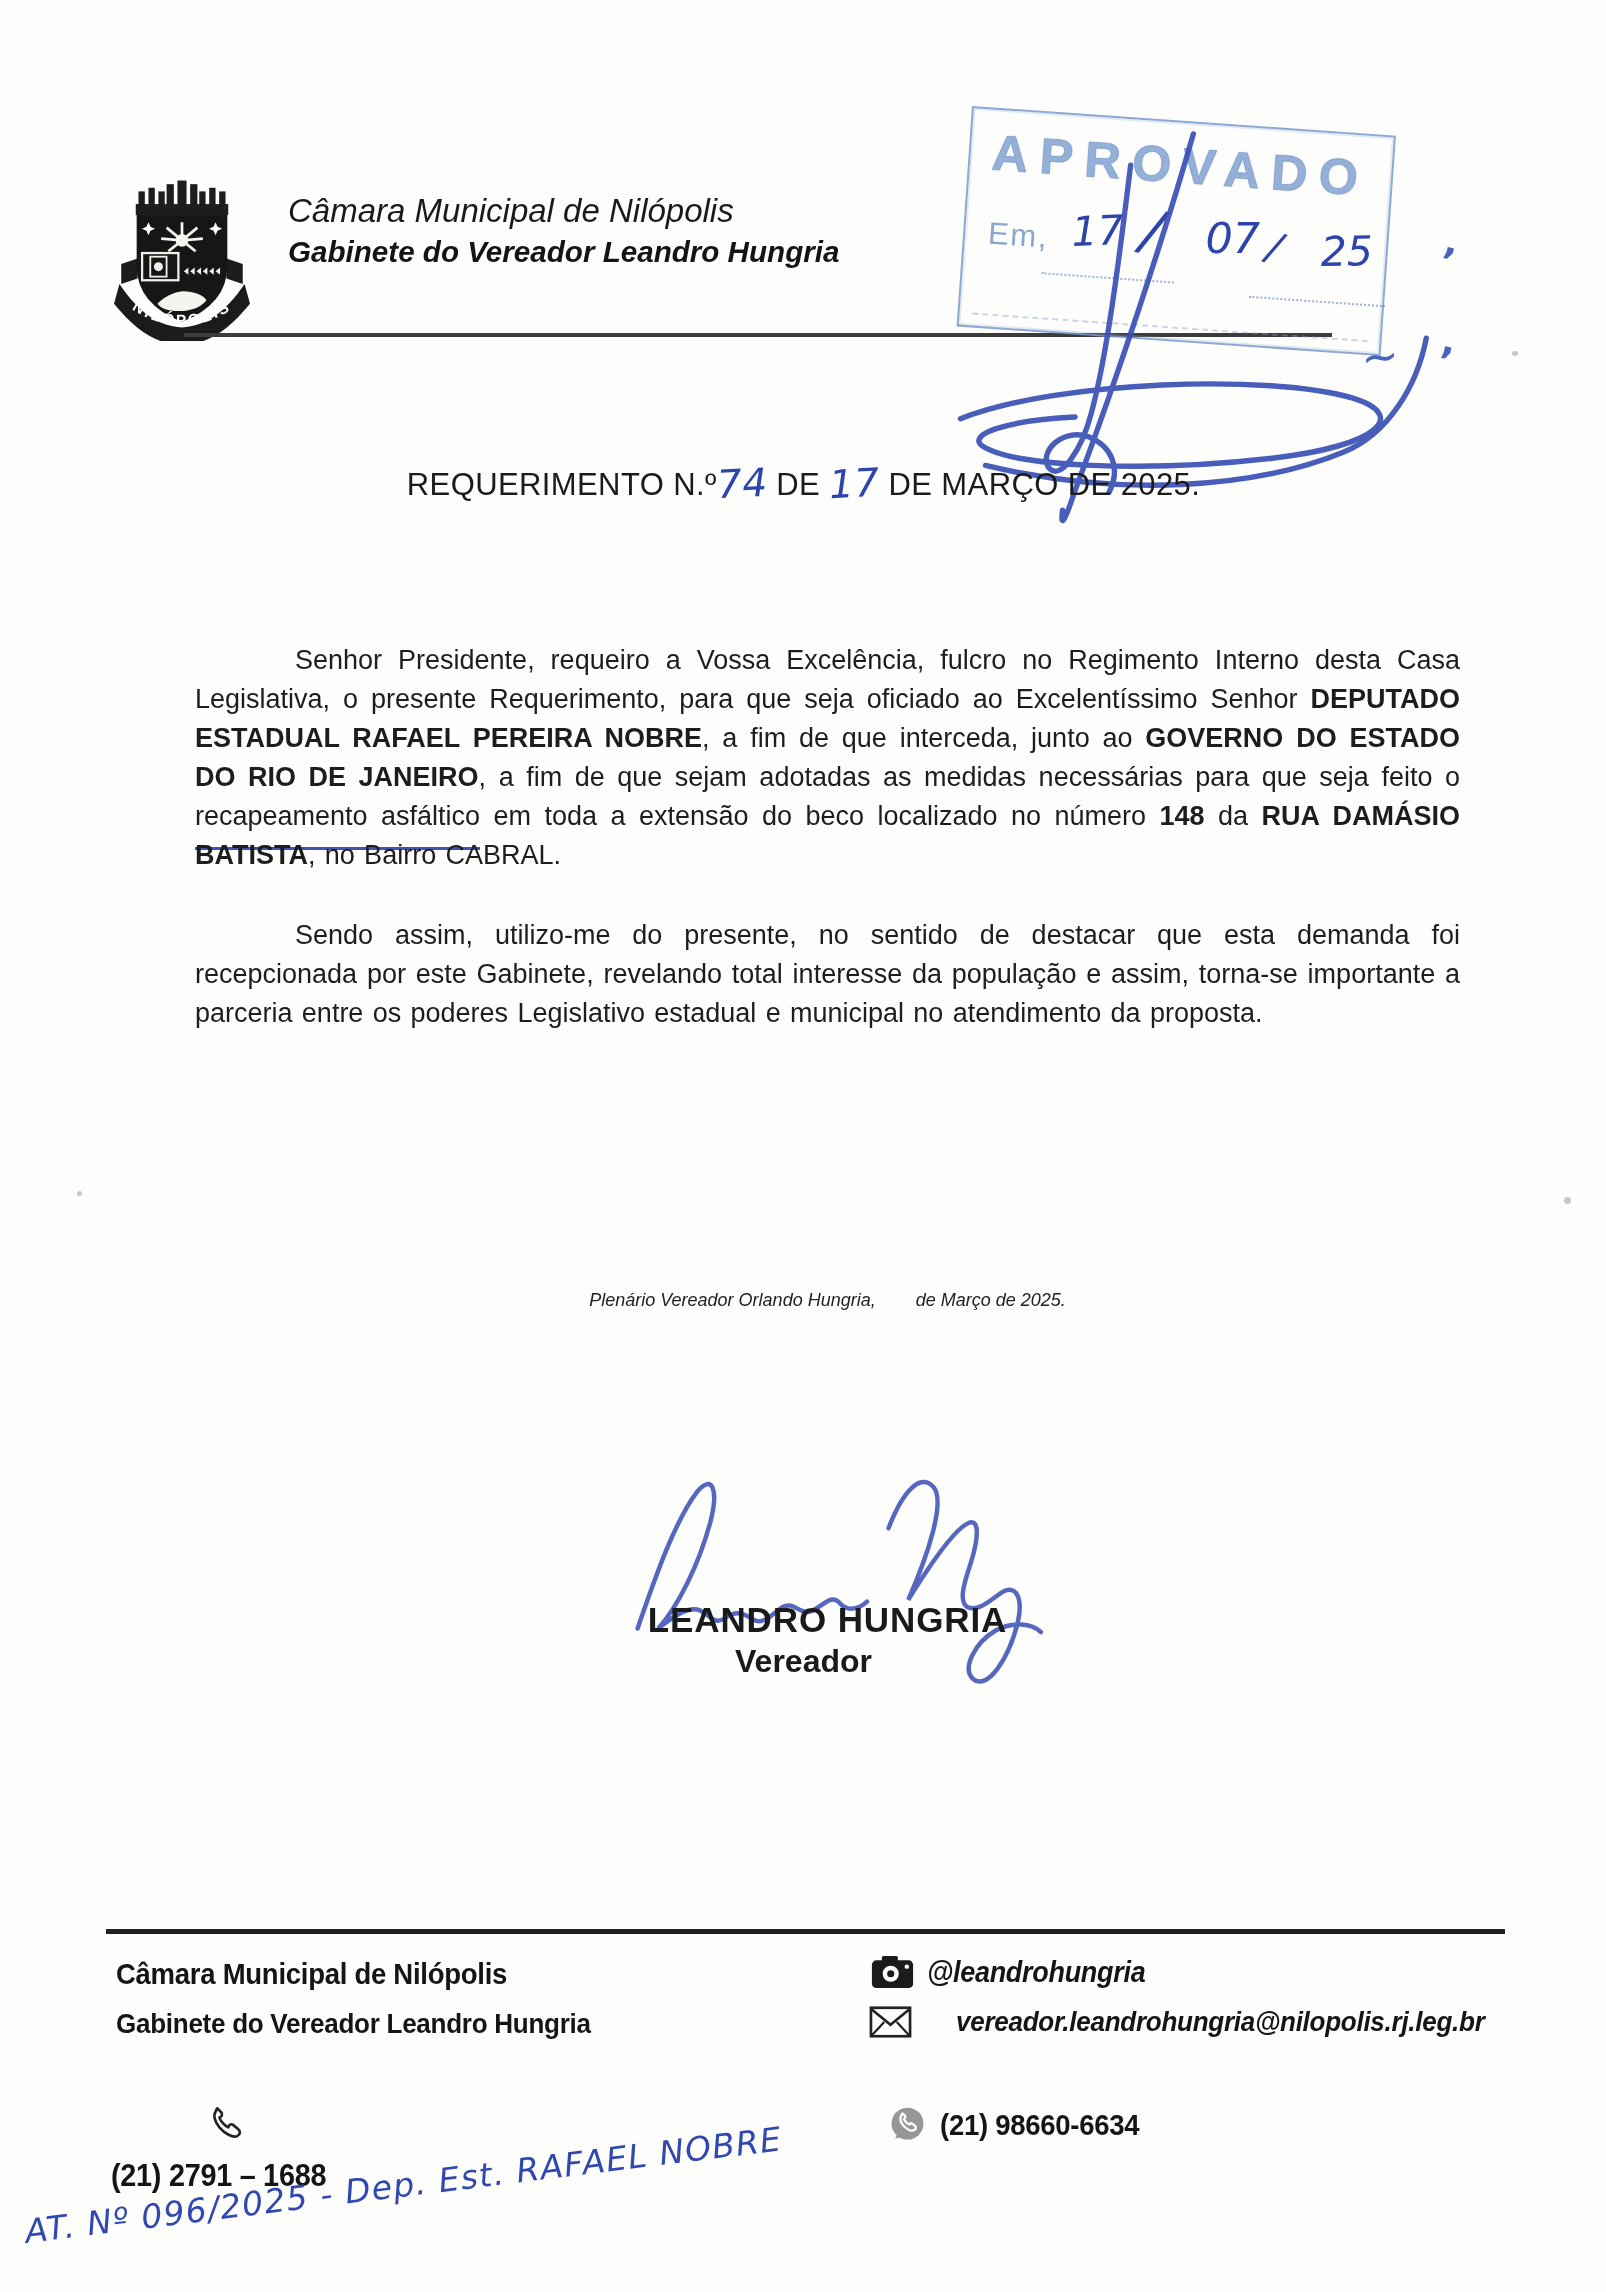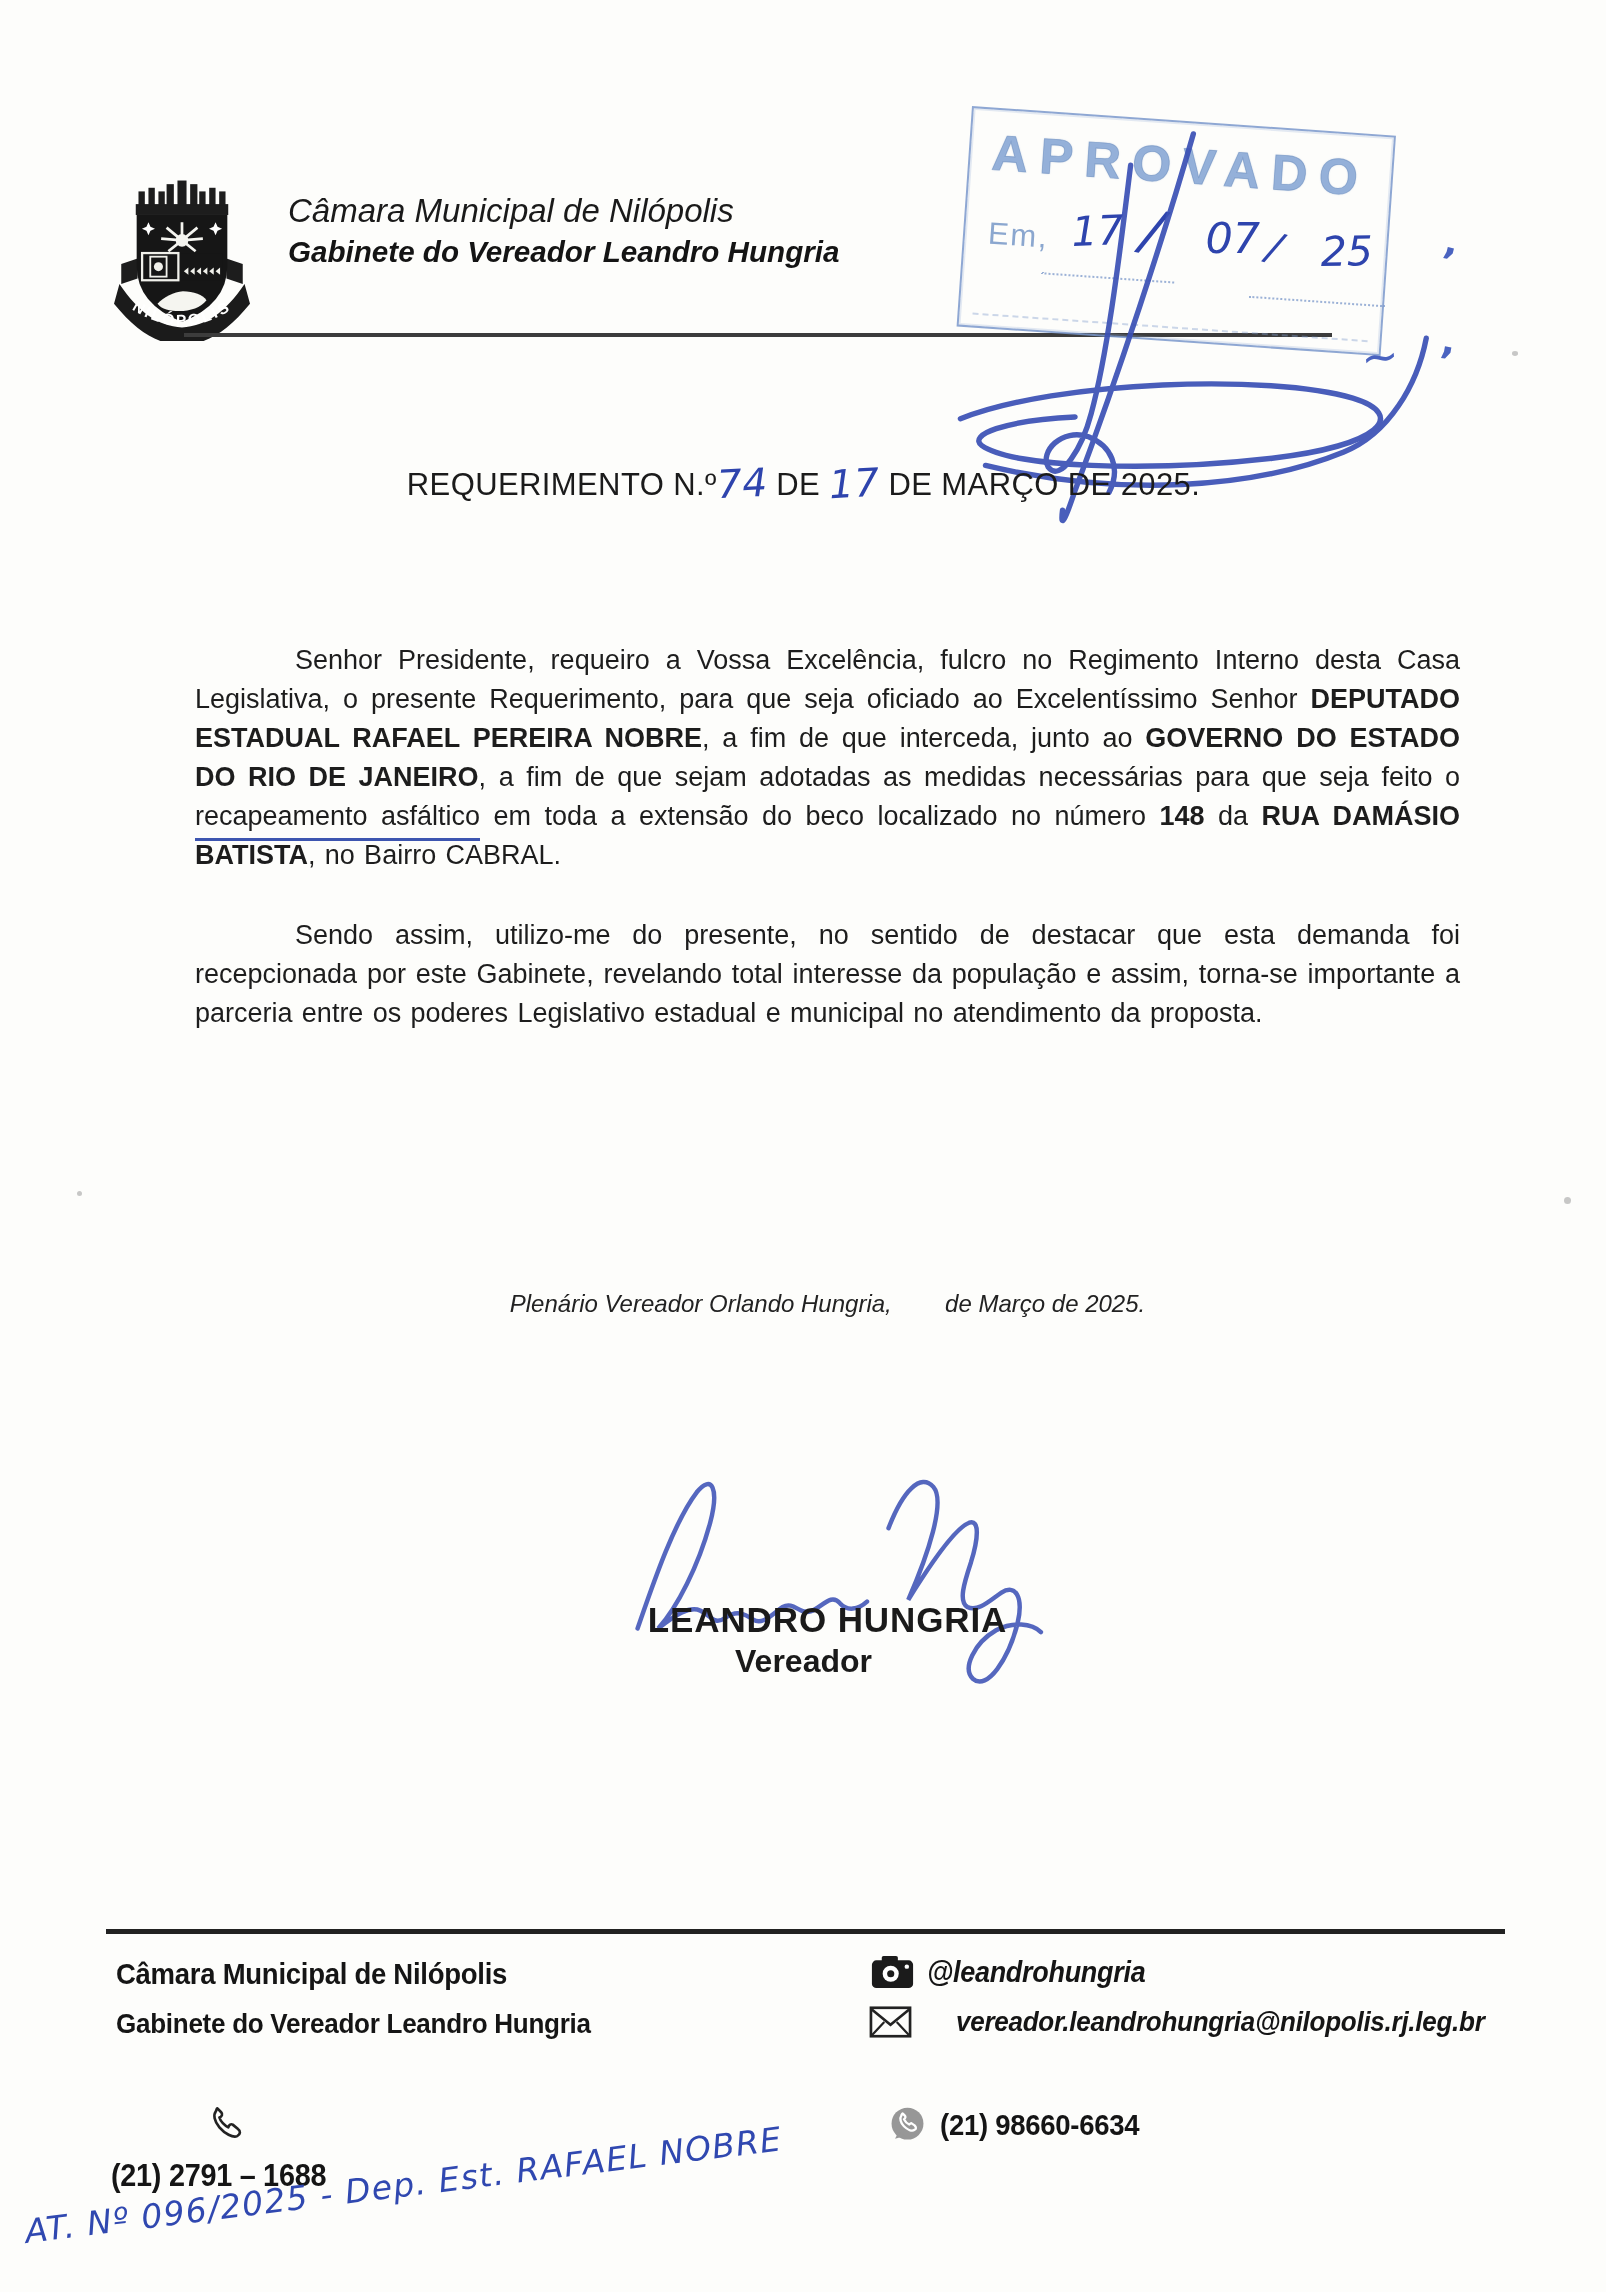--- a/index.html
+++ b/index.html
@@ -60,25 +60,25 @@
   .doc-title .b{font-weight:400;}
   .doc-title .hand{font-size:39px;line-height:0;position:relative;top:1.8px;}
   
   .body-block{position:absolute;left:195px;top:641px;width:1265px;}
   .para{
     font-size:27px;line-height:39px;text-align:justify;
     text-indent:100px;color:#1d1d1d;margin:0 0 41px 0;
     word-spacing:1.8px;
   }
   .para .b{font-weight:700;}
-  .para .u{border-bottom:3.6px solid #3d55b0;padding-bottom:7px;}
+  .para .u{border-bottom:3.6px solid #3d55b0;padding-bottom:16px;}
   
   .dateline{
     position:absolute;left:195px;top:1290px;width:1265px;text-align:center;
-    font-size:24px;font-style:italic;color:#222;white-space:pre;
+    font-size:18px;font-style:italic;color:#222;white-space:pre;
   }
   
   .sig-name{position:absolute;left:0;right:0;top:1600px;text-align:center;font-size:35px;font-weight:700;letter-spacing:0.9px;color:#1a1a1a;margin-left:48px;}
   .sig-role{position:absolute;left:0;right:0;top:1643px;text-align:center;font-size:32px;font-weight:700;color:#1a1a1a;}
   
   .footer-rule{position:absolute;left:106px;top:1929px;width:1399px;height:4.5px;background:#222;}
   .f-item{position:absolute;display:flex;align-items:center;gap:12.5px;}
   .f-text{display:inline-block;transform:scaleX(.93);transform-origin:left center;letter-spacing:-0.3px;font-weight:700;color:#151515;}
   .f-org{left:116px;top:1957px;font-size:29.6px;}
   .f-office{left:116px;top:2008px;font-size:28px;}

